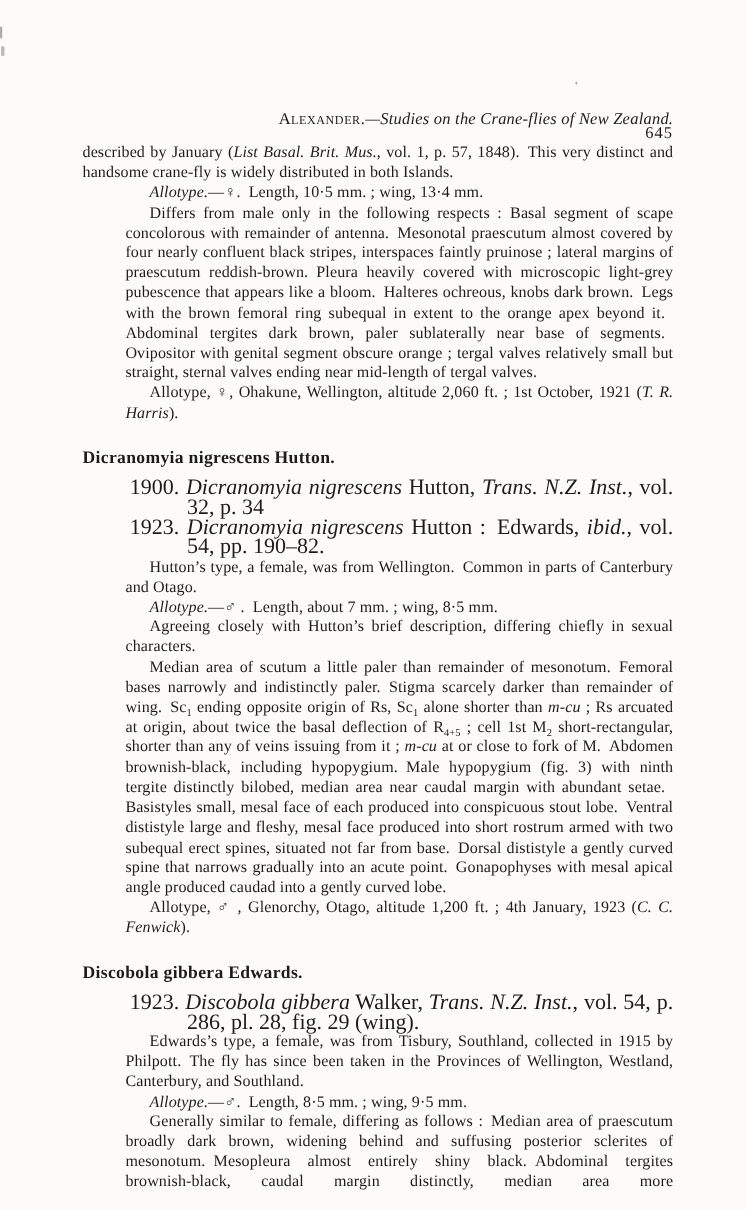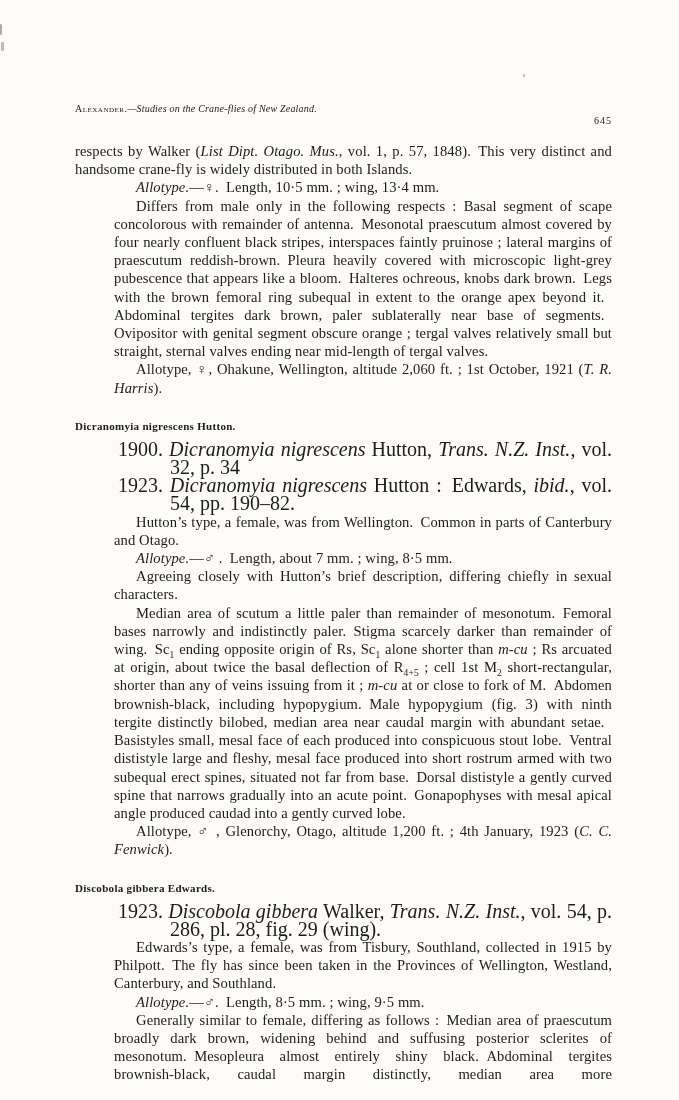--- a/index.html
+++ b/index.html
@@ -11,24 +11,24 @@
     position: relative;
     overflow: hidden;
   }
   .page {
     position: absolute;
     left: 75px; top: 100px;
     width: 537px;
   }
   .running-head {
     position: relative;
-    text-align: left;
-    font-size: 10px;
+    text-align: right;
+    font-size: 15px;
     line-height: 18px;
-    margin-bottom: 24px;
+    margin-bottom: 12px;
     white-space: nowrap;
   }
   .author { font-variant: small-caps; letter-spacing: 0.5px; }
   .title  { font-style: italic; letter-spacing: 0.2px; }
   .pagenum {
     position: absolute;
     right: 0; top: 12px;
     font-style: normal;
     letter-spacing: 1px;
   }
@@ -37,21 +37,21 @@
     font-size: 14.6px;
     line-height: 18.2px;
     text-align: justify;
     letter-spacing: 0.1px;
   }
   p.indent { text-indent: 22px; margin-left: 39px; }
   p.cont   { text-align-last: justify; }
   .it { font-style: italic; }
   sub { font-size: 9.5px; line-height: 0; }
   h2 {
-    font-size: 11px;
+    font-size: 16px;
     font-weight: bold;
     margin: 23px 0 8px 0;
     letter-spacing: 0.3px;
   }
   .synonymy {
     font-size: 20px;
     line-height: 18.2px;
     padding-left: 95px;
     text-indent: -52px;
     text-align: justify;
@@ -68,21 +68,21 @@
 <div class="artifact a2"></div>
 <div class="artifact a3"></div>
 
 <main class="page">
   <header class="running-head">
     <span class="author">Alexander.</span><span class="title">—Studies on the Crane-flies of New Zealand.</span>
     <span class="pagenum">645</span>
   </header>
   <div>
       <section>
-        <p class=""><span>respects by Walker (</span><span class="it">List Dipt. Otago. Mus.</span><span>, vol. 1, p. 57, 1848). This very distinct and handsome crane-fly is widely distributed in both Islands.</span></p>
+        <p class=""><span>described by January (</span><span class="it">List Basal. Brit. Mus.</span><span>, vol. 1, p. 57, 1848). This very distinct and handsome crane-fly is widely distributed in both Islands.</span></p>
         <p class="indent"><span class="it">Allotype.</span><span>—♀. Length, 10·5 mm. ; wing, 13·4 mm.</span></p>
         <p class="indent"><span>Differs from male only in the following respects : Basal segment of scape concolorous with remainder of antenna. Mesonotal praescutum almost covered by four nearly confluent black stripes, interspaces faintly pruinose ; lateral margins of praescutum reddish-brown. Pleura heavily covered with microscopic light-grey pubescence that appears like a bloom. Halteres ochreous, knobs dark brown. Legs with the brown femoral ring subequal in extent to the orange apex beyond it. Abdominal tergites dark brown, paler sublaterally near base of segments. Ovipositor with genital segment obscure orange ; tergal valves relatively small but straight, sternal valves ending near mid-length of tergal valves.</span></p>
         <p class="indent"><span>Allotype, ♀, Ohakune, Wellington, altitude 2,060 ft. ; 1st October, 1921 (</span><span class="it">T. R. Harris</span><span>).</span></p>
       </section>
       <section>
         <h2>Dicranomyia nigrescens Hutton.</h2>
         <div class="synonymy"><span>1900. </span><span class="it">Dicranomyia nigrescens</span><span> Hutton, </span><span class="it">Trans. N.Z. Inst.</span><span>, vol. 32, p. 34</span></div>
         <div class="synonymy"><span>1923. </span><span class="it">Dicranomyia nigrescens</span><span> Hutton : Edwards, </span><span class="it">ibid.</span><span>, vol. 54, pp. 190–82.</span></div>
         <p class="indent"><span>Hutton’s type, a female, was from Wellington. Common in parts of Canterbury and Otago.</span></p>
         <p class="indent"><span class="it">Allotype.</span><span>—♂ . Length, about 7 mm. ; wing, 8·5 mm.</span></p>

